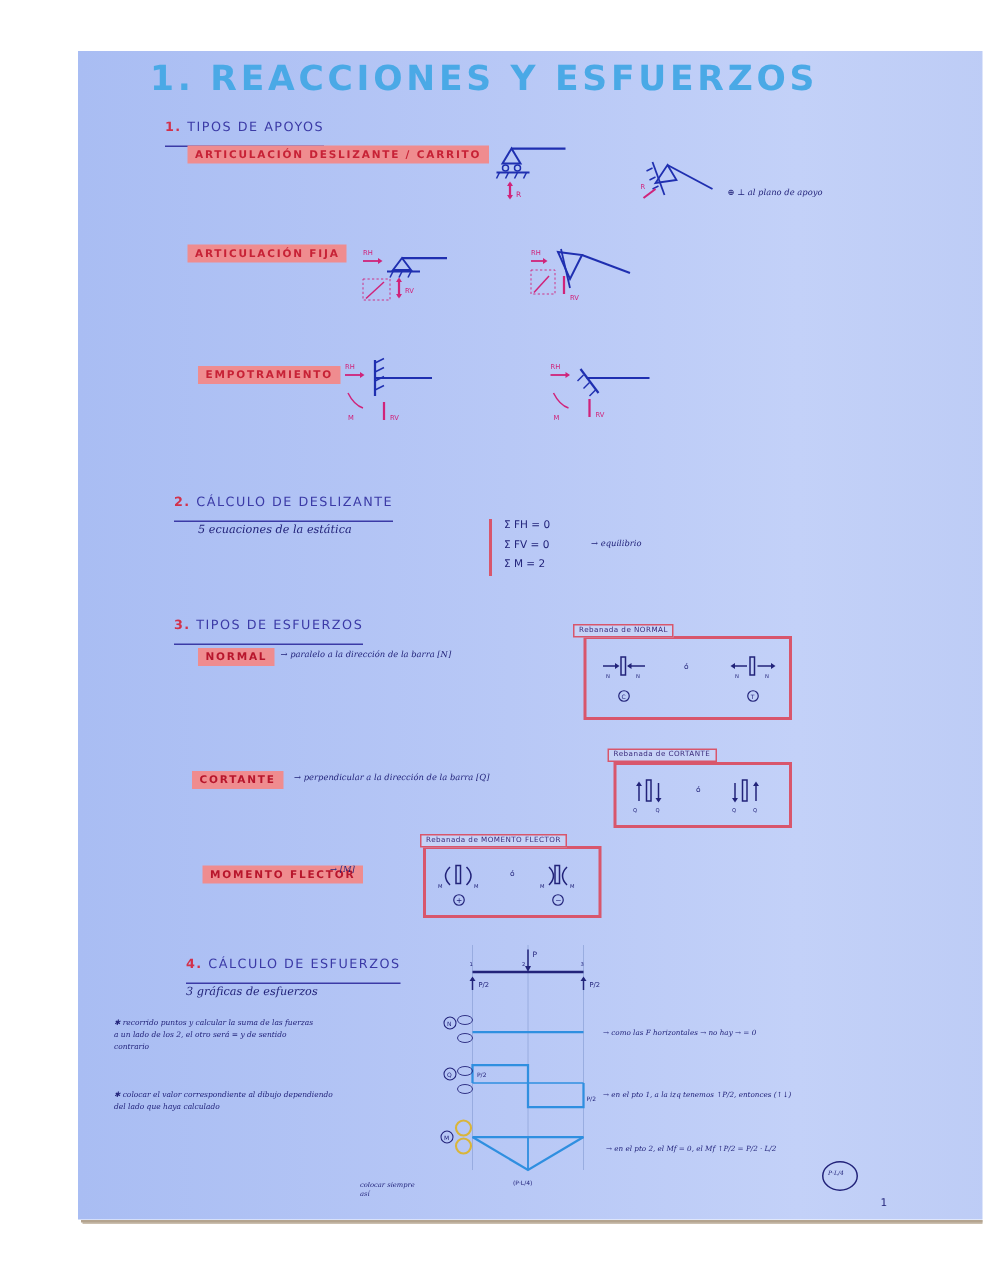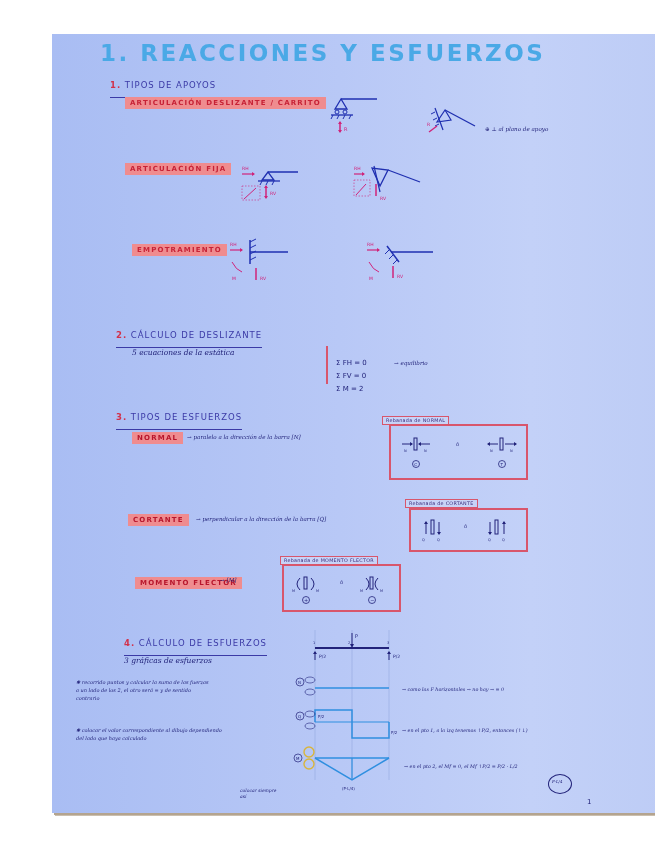--- a/index.html
+++ b/index.html
@@ -8,21 +8,21 @@
     background:linear-gradient(90deg,#a9bdf3 0%,#b8c8f6 45%,#c3d1f8 75%,#bccbf5 100%);
     box-shadow:2px 2px 0 #b4a48f, 3px 3px 0 #cbbfae;}
   .abs{position:absolute;}
   .title{left:48px;top:6px;font-size:23px;font-weight:bold;color:#4aa9e6;letter-spacing:2.5px;font-family:"DejaVu Sans",sans-serif;}
   .h2{font-size:8.5px;color:#3b3aa6;letter-spacing:1px;border-bottom:1.5px solid #3b3aa6;padding-bottom:7px;}
   .h2 .num{color:#d2314b;font-weight:bold;}
   .hl{background:#ef8c8f;color:#c72236;font-size:7px;letter-spacing:1.2px;padding:2px 5px;font-weight:bold;}
   .hl.red{color:#b8162c;font-weight:bold;}
   .ink{color:#22237a;font-size:7.5px;font-family:"DejaVu Serif",serif;font-style:italic;}
   .small{font-size:5.6px;}
-  .eq{font-size:7px;color:#22237a;line-height:13px;margin-top:13px;}
+  .eq{font-size:7px;color:#22237a;line-height:13px;}
   .box{border:2px solid #d8566c;}
   .boxlbl{border:1.5px solid #d8566c;background:#c7d3f7;font-size:4.8px;color:#3a2a7a;padding:1px 3px;letter-spacing:.3px;}
   svg{position:absolute;overflow:visible;}
   .pagenum{font-size:7px;color:#22237a;}
 </style>
 </head>
 <body>
 
 <div class="paper">
 

